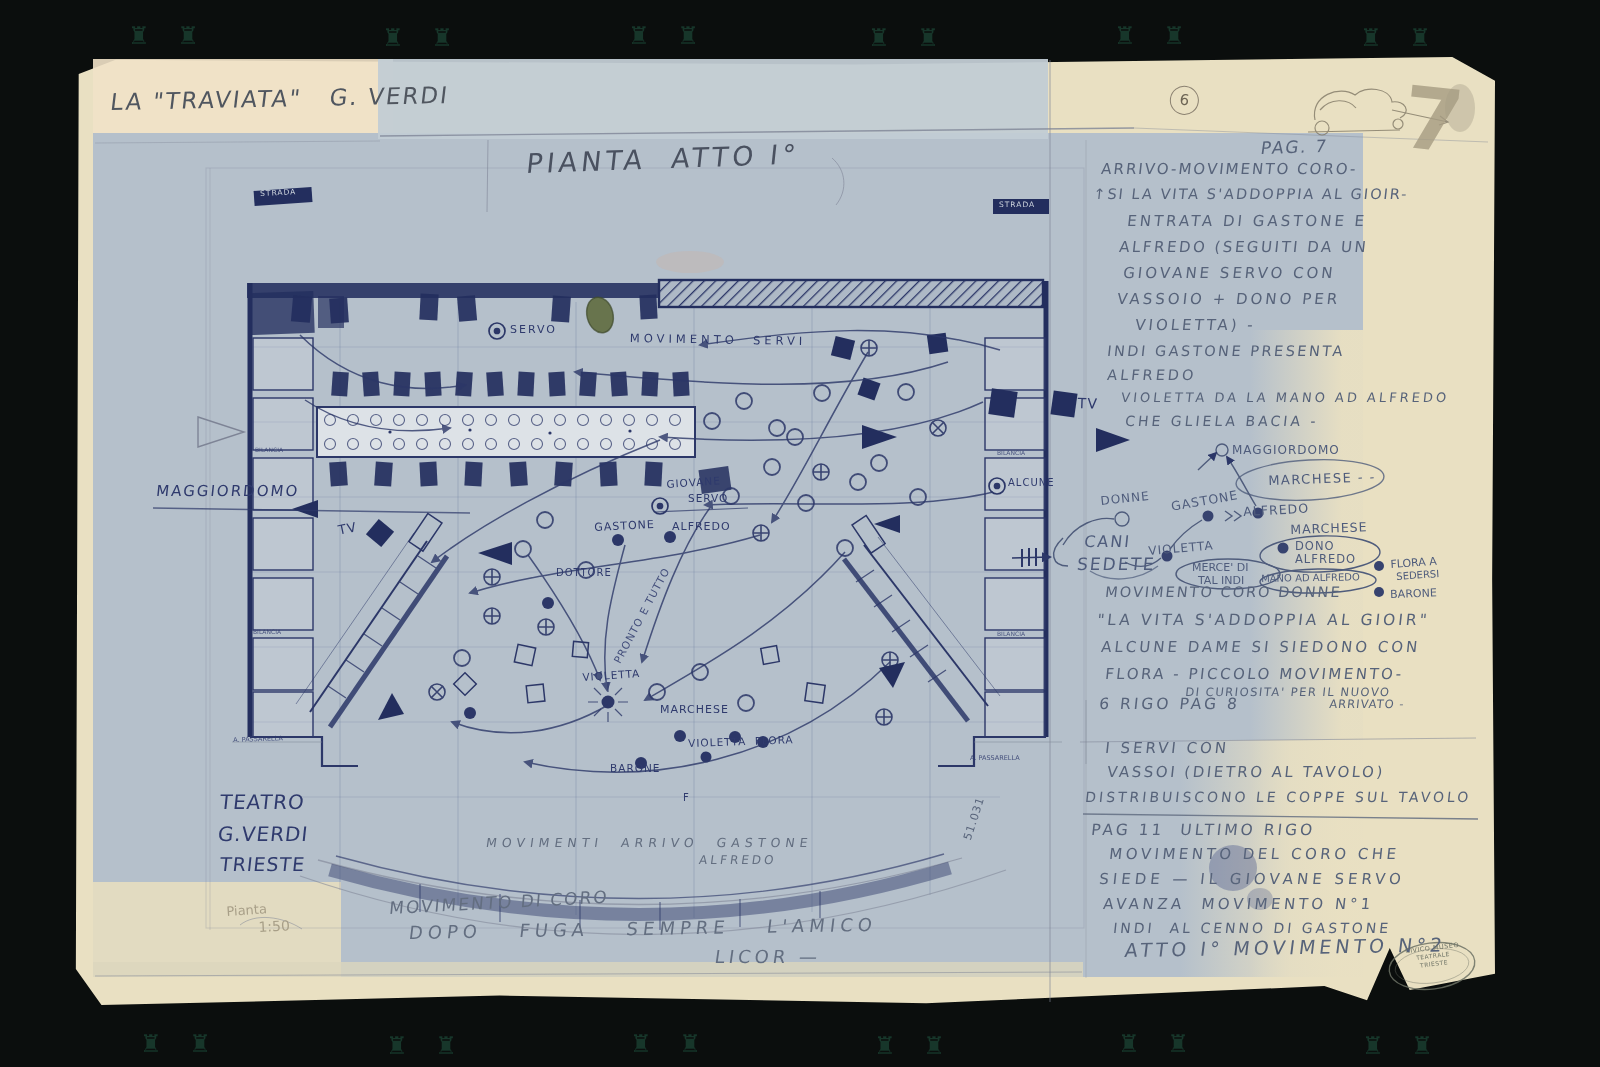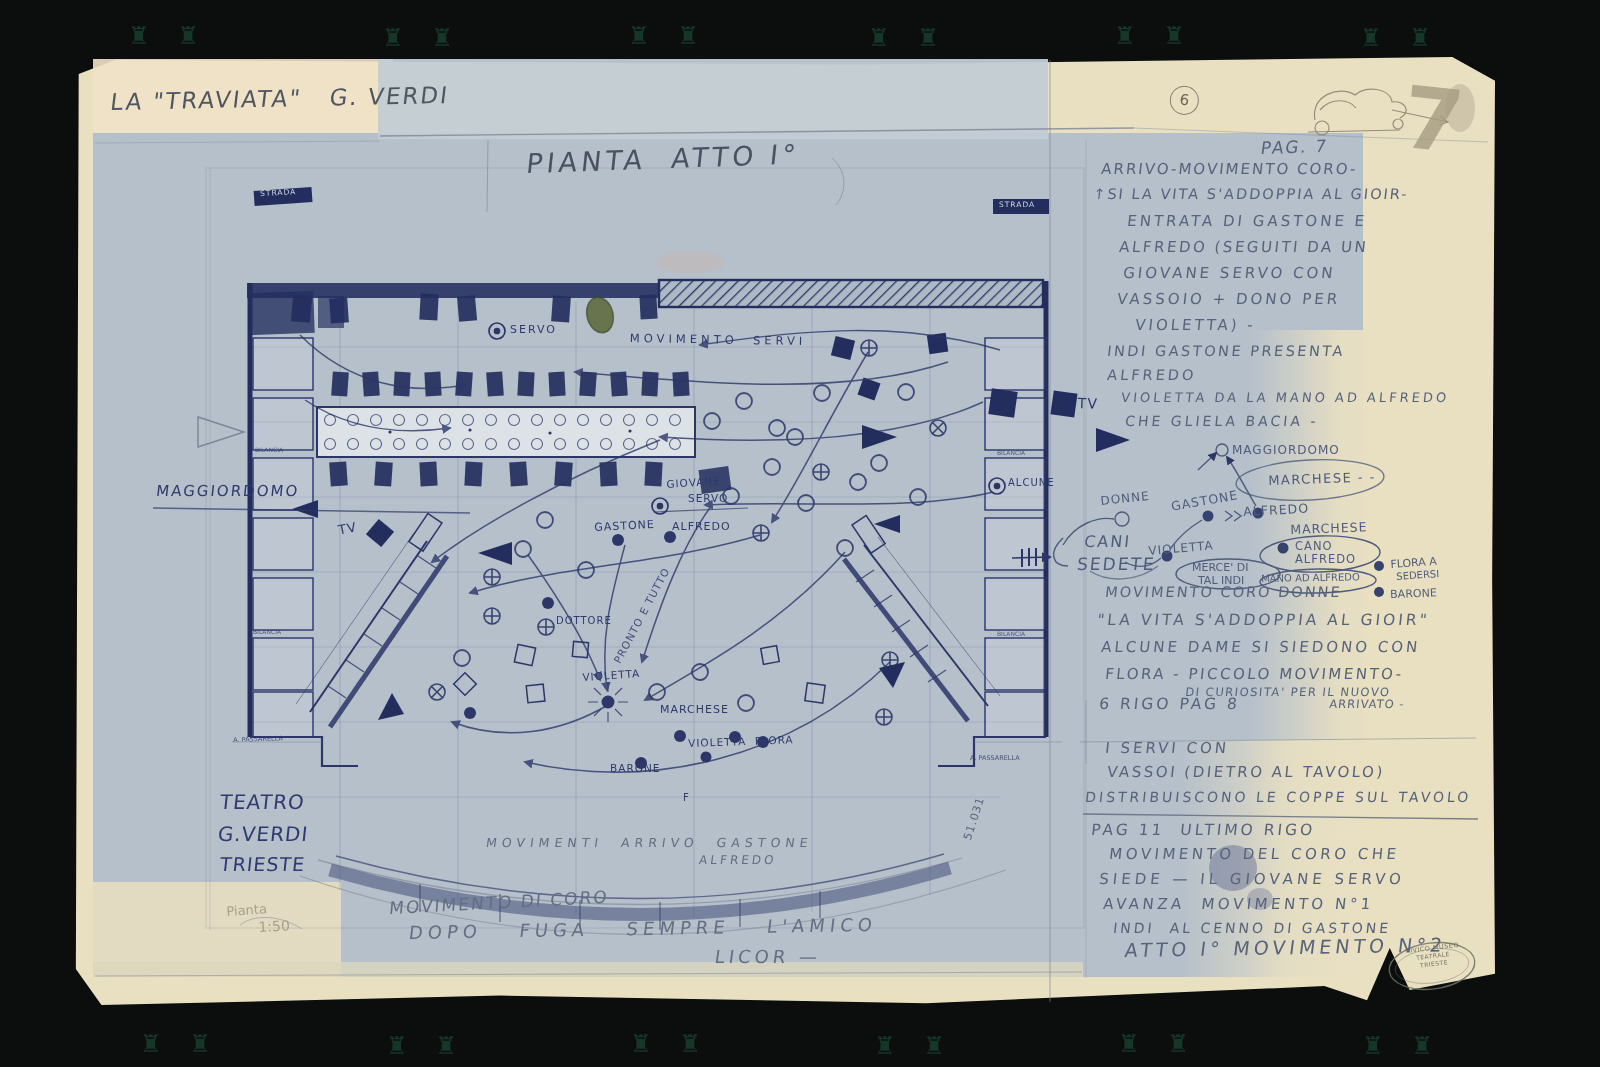--- a/index.html
+++ b/index.html
@@ -424,21 +424,21 @@
 
   <span class="L skt" style="left:1232px;top:444px;font-size:12px;letter-spacing:1px">MAGGIORDOMO</span>
   <span class="L skt" style="left:1268px;top:474px;font-size:13px;letter-spacing:1.5px;transform:rotate(-2deg)">MARCHESE - -</span>
   <span class="L skt" style="left:1100px;top:495px;font-size:12px;letter-spacing:1px;transform:rotate(-6deg)">DONNE</span>
   <span class="L skt" style="left:1170px;top:500px;font-size:12.5px;letter-spacing:1px;transform:rotate(-10deg)">GASTONE</span>
   <span class="L skt" style="left:1243px;top:505px;font-size:12.5px;letter-spacing:1px;transform:rotate(-3deg)">ALFREDO</span>
   <span class="L skt" style="left:1290px;top:523px;font-size:12.5px;letter-spacing:1px;transform:rotate(-2deg)">MARCHESE</span>
   <span class="L skt" style="left:1085px;top:534px;font-size:16px;letter-spacing:2px;transform:skewX(-6deg)">CANI</span>
   <span class="L skt" style="left:1078px;top:556px;font-size:17px;letter-spacing:2px;transform:skewX(-6deg)">SEDETE</span>
   <span class="L skt" style="left:1148px;top:545px;font-size:12px;letter-spacing:1px;transform:rotate(-5deg)">VIOLETTA</span>
-  <span class="L skt" style="left:1295px;top:540px;font-size:11.5px;letter-spacing:1px">CANO</span>
+  <span class="L skt" style="left:1295px;top:540px;font-size:11.5px;letter-spacing:1px">DONO</span>
   <span class="L skt" style="left:1295px;top:553px;font-size:11.5px;letter-spacing:1px">ALFREDO</span>
   <span class="L skt" style="left:1192px;top:562px;font-size:11px">MERCE' DI</span>
   <span class="L skt" style="left:1198px;top:575px;font-size:11px">TAL INDI</span>
   <span class="L skt" style="left:1261px;top:574px;font-size:10px;transform:rotate(-1deg)">MANO AD ALFREDO</span>
   <span class="L skt" style="left:1390px;top:559px;font-size:11px;transform:rotate(-4deg)">FLORA A</span>
   <span class="L skt" style="left:1396px;top:572px;font-size:10px;transform:rotate(-4deg)">SEDERSI</span>
   <span class="L skt" style="left:1390px;top:589px;font-size:11px;transform:rotate(-2deg)">BARONE</span>
 
   <span class="L pen" style="left:1106px;top:585px;font-size:14.5px;letter-spacing:2px;transform:skewX(-6deg)">MOVIMENTO CORO DONNE</span>
   <span class="L pen" style="left:1098px;top:612px;font-size:15.5px;letter-spacing:3px;transform:skewX(-6deg)">"LA VITA S'ADDOPPIA AL GIOIR"</span>
@@ -464,21 +464,21 @@
   <span class="L ink" style="left:510px;top:324px;font-size:11px;letter-spacing:2px">SERVO</span>
   <span class="L ink" style="left:630px;top:332px;font-size:11.5px;letter-spacing:4px;transform:rotate(1deg)">MOVIMENTO  SERVI</span>
   <span class="L ink" style="left:157px;top:484px;font-size:15px;letter-spacing:2px;transform:skewX(-6deg)">MAGGIORDOMO</span>
   <span class="L ink" style="left:337px;top:524px;font-size:13px;letter-spacing:1px;transform:rotate(-12deg)">TV</span>
   <span class="L ink" style="left:1078px;top:396px;font-size:14px;letter-spacing:1px;transform:rotate(2deg)">TV</span>
   <span class="L ink" style="left:666px;top:479px;font-size:10.5px;letter-spacing:1px;transform:rotate(-4deg)">GIOVANE</span>
   <span class="L ink" style="left:688px;top:493px;font-size:10.5px;letter-spacing:1px">SERVO</span>
   <span class="L ink" style="left:594px;top:522px;font-size:11px;letter-spacing:1px;transform:rotate(-3deg)">GASTONE</span>
   <span class="L ink" style="left:672px;top:521px;font-size:11px;letter-spacing:1px">ALFREDO</span>
   <span class="L ink" style="left:1008px;top:478px;font-size:10px;letter-spacing:1px">ALCUNE</span>
-  <span class="L ink" style="left:556px;top:616px;font-size:10px;letter-spacing:1px">DOTTORE</span>
+  <span class="L ink" style="left:556px;top:568px;font-size:10px;letter-spacing:1px">DOTTORE</span>
   <span class="L ink" style="left:612px;top:660px;font-size:10.5px;letter-spacing:1px;transform:rotate(-62deg);opacity:.85">PRONTO E TUTTO</span>
   <span class="L ink" style="left:582px;top:672px;font-size:10.5px;letter-spacing:1px;transform:rotate(-4deg)">VIOLETTA</span>
   <span class="L ink" style="left:660px;top:704px;font-size:11px;letter-spacing:1px">MARCHESE</span>
   <span class="L ink" style="left:688px;top:738px;font-size:10.5px;letter-spacing:1px;transform:rotate(-2deg)">VIOLETTA  FLORA</span>
   <span class="L ink" style="left:610px;top:763px;font-size:10.5px;letter-spacing:1px">BARONE</span>
   <span class="L ink" style="left:683px;top:793px;font-size:10px">F</span>
   <span class="L ink" style="left:255px;top:447px;font-size:6px;opacity:.8">BILANCIA</span>
   <span class="L ink" style="left:253px;top:629px;font-size:6px;opacity:.8">BILANCIA</span>
   <span class="L ink" style="left:233px;top:737px;font-size:6.5px;opacity:.85;transform:rotate(-2deg)">A. PASSARELLA</span>
   <span class="L ink" style="left:997px;top:450px;font-size:6px;opacity:.8">BILANCIA</span>

